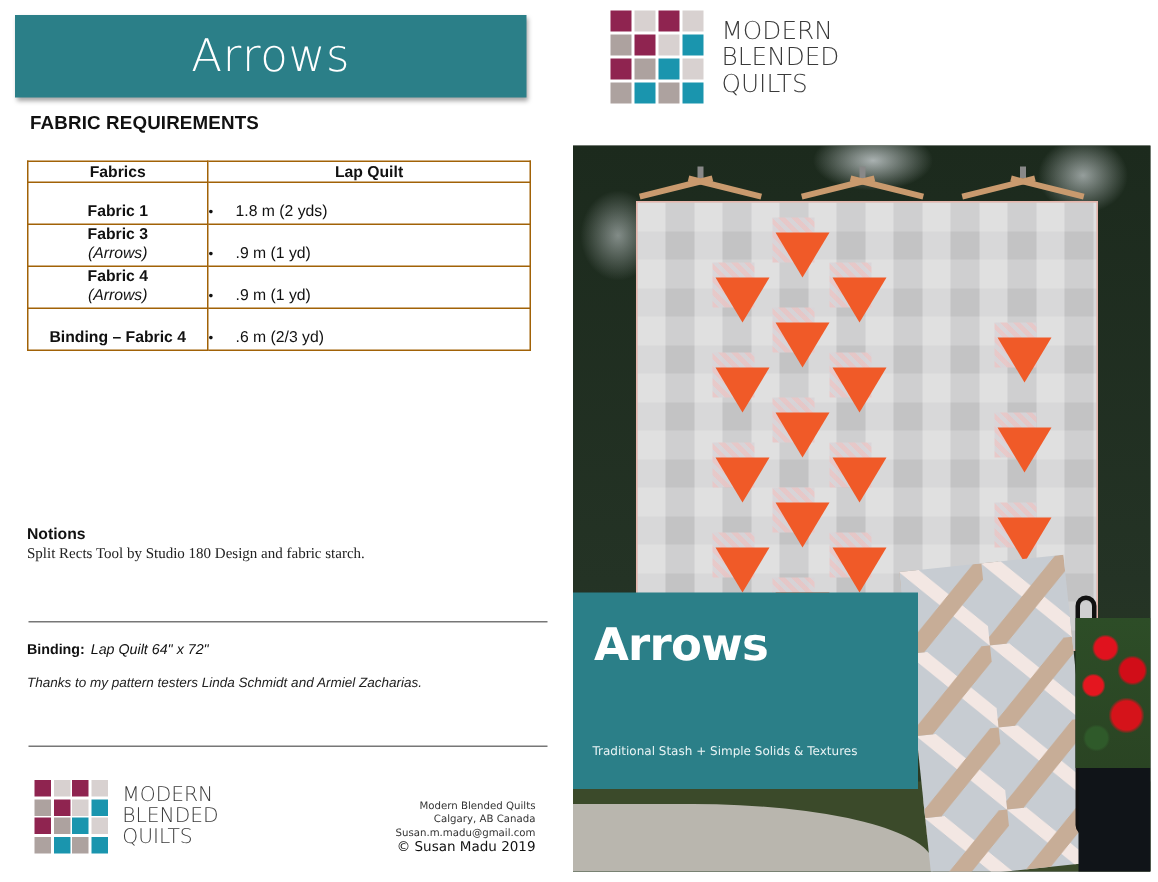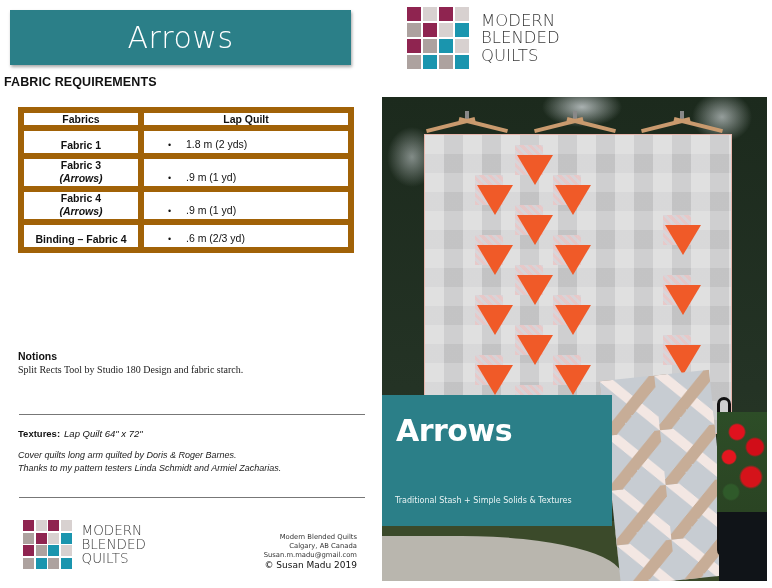--- a/index.html
+++ b/index.html
@@ -6,33 +6,33 @@
   html, body { width: 772px; height: 588px; background: #ffffff; overflow: hidden; }
   body { position: relative; font-family: "DejaVu Sans", sans-serif; color: #111; }
 
   .title-banner {
     position: absolute; left: 10px; top: 10px; width: 341px; height: 55px;
     background: #2b7f88; box-shadow: 1px 2px 3px rgba(0,0,0,0.35);
     display: flex; align-items: center; justify-content: center;
   }
   .title-banner span { color: #ffffff; font-size: 30px; font-weight: 300; letter-spacing: 0.5px; font-family: "DejaVu Sans", sans-serif; }
 
-  .section-heading { position: absolute; left: 4px; top: 75px; font-size: 12.5px; font-weight: bold; font-family: "Liberation Sans", sans-serif; letter-spacing: 0.1px; }
+  .section-heading { position: absolute; left: 20px; top: 75px; font-size: 12.5px; font-weight: bold; font-family: "Liberation Sans", sans-serif; letter-spacing: 0.1px; }
 
   table.fabric-table {
     position: absolute; left: 18px; top: 107px; width: 336px;
     border-collapse: collapse; font-size: 10.5px; font-family: "Liberation Sans", sans-serif;
   }
-  table.fabric-table td, table.fabric-table th { border: 6px solid #a16207; }
+  table.fabric-table td, table.fabric-table th { border: 1px solid #a16207; }
   table.fabric-table th { height: 14px; font-weight: bold; font-size: 10.5px; text-align: center; line-height: 12px; }
   table.fabric-table th.c1 { width: 120px; }
   table.fabric-table td { height: 28px; vertical-align: bottom; padding-bottom: 1px; line-height: 13px; }
   table.fabric-table td.name { text-align: center; font-weight: bold; }
-  table.fabric-table td.name .sub { display: block; font-weight: bold; font-style: italic; }
-  table.fabric-table td.amount { padding-left: 24px; }
+  table.fabric-table td.name .sub { display: block; font-weight: normal; font-style: italic; }
+  table.fabric-table td.amount { }
   table.fabric-table td.amount .bullet { display: inline-block; width: 18px; font-size: 9px; }
 
   .notions-title { position: absolute; left: 18px; top: 350px; font-size: 10.5px; font-weight: bold; font-family: "Liberation Sans", sans-serif; }
   .notions-text { position: absolute; left: 18px; top: 364px; font-size: 10px; font-family: Liberation Serif, serif; color: #222; }
 
   .divider { position: absolute; left: 19px; width: 346px; height: 1px; background: #777; }
   .divider.d1 { top: 414px; }
   .divider.d2 { top: 497px; }
 
   .finished { position: absolute; left: 18px; top: 428px; font-size: 9.5px; font-family: "Liberation Sans", sans-serif; }
@@ -143,25 +143,24 @@
     </tr>
   </tbody>
 </table>
 
 <div class="notions-title">Notions</div>
 <div class="notions-text">Split Rects Tool by Studio 180 Design and fabric starch.</div>
 
 <div class="divider d1"></div>
 
 <div class="finished">
-  <b>Textures:</b><i>Lap Quilt 64" x 72"</i>
+  <b>Binding:</b><i>Lap Quilt 64" x 72"</i>
 </div>
 
 <div class="credits">
-  <div>Cover quilts long arm quilted by Doris &amp; Roger Barnes.</div>
   <div>Thanks to my pattern testers Linda Schmidt and Armiel Zacharias.</div>
 </div>
 
 <div class="divider d2"></div>
 
 <div class="logo bottom">
   <div class="grid">
     <div style="background: rgb(143, 36, 80);"></div>
       <div style="background: rgb(216, 209, 208);"></div>
       <div style="background: rgb(143, 36, 80);"></div>

